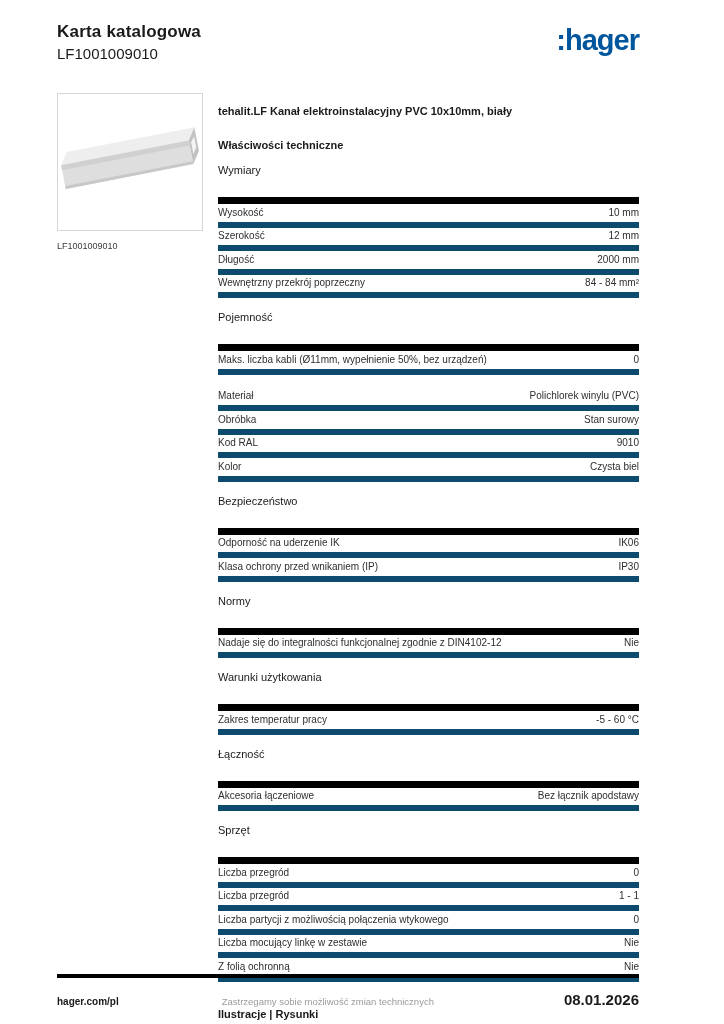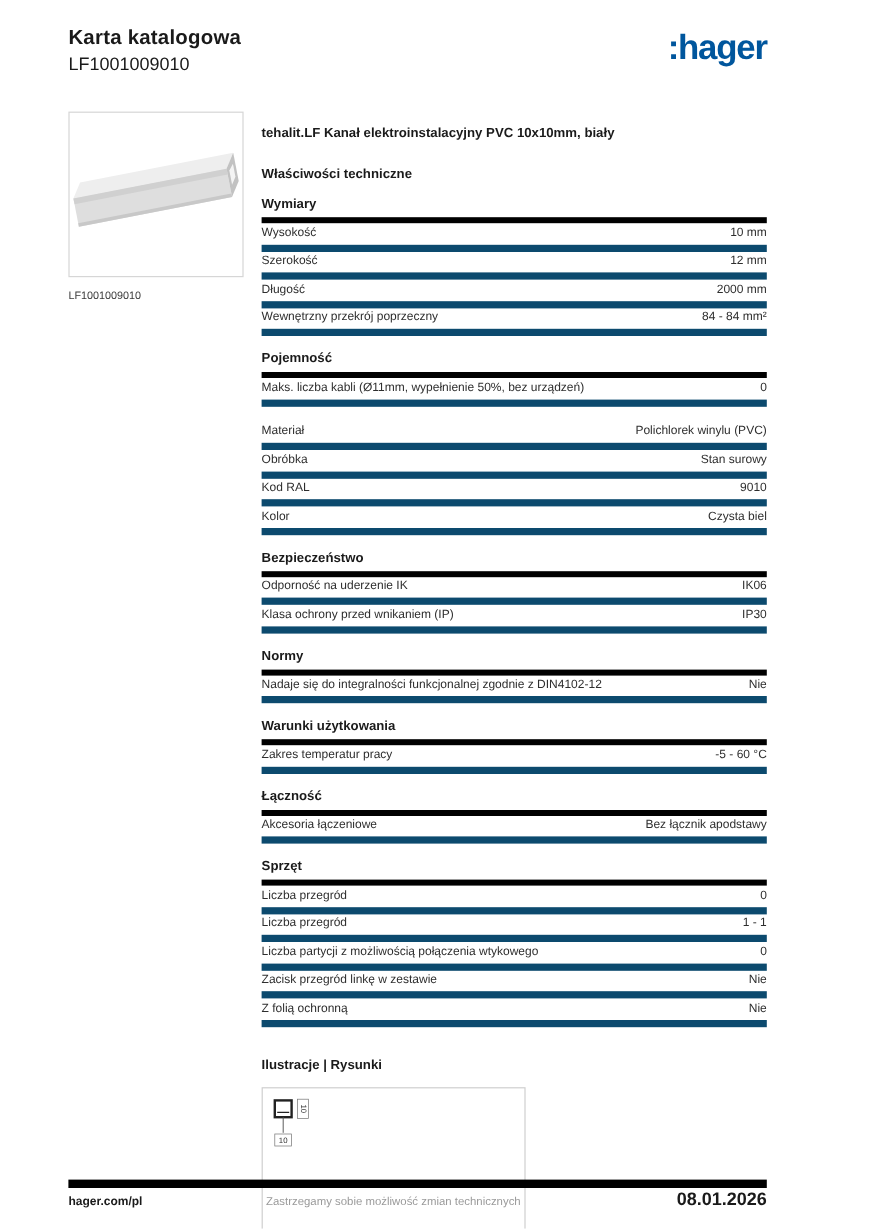--- a/index.html
+++ b/index.html
@@ -18,38 +18,38 @@
   .content { display: flex; padding: 0 57px; margin-top: 31px; align-items: flex-start; }
   .left { width: 161px; flex: none; }
   .img-box { width: 146px; height: 138px; border: 1px solid #d6d6d6; background: #fff; overflow: hidden; }
   .caption { font-size: 9px; color: #3a3a3a; margin-top: 10px; }
 
   .main { flex: 1; min-width: 0; }
   .product-title { font-size: 11px; font-weight: bold; margin-top: 12px; }
   .tech-heading { font-size: 11px; font-weight: bold; margin-top: 22px; }
 
   .spec-section { margin-top: 13px; }
-  .sec-title { font-size: 11px; font-weight: bold; padding-bottom: 5px; border-bottom: 5px solid #000000; }
+  .sec-title { font-size: 11px; font-weight: normal; padding-bottom: 21px; border-bottom: 7px solid #000000; }
   .spec-row {
     display: flex; justify-content: space-between; gap: 12px;
     font-size: 10px; color: #2e2e2e; padding: 2.5px 0;
     border-bottom: 6px solid #0c4a6e; line-height: 1.25;
   }
   .spec-row .lbl { text-align: left; }
   .spec-row .val { white-space: nowrap; }
 
   .illus-title { font-size: 11px; font-weight: bold; margin-top: 26px; }
   .illus-box { width: 220px; height: 228px; border: 1px solid #cfcfcf; margin-top: 12px; position: relative; background: #fff; }
   .illus-box svg { position: absolute; top: 4px; left: 4px; }
   .illus-box text { font-family: "Liberation Sans", sans-serif; fill: #333; }
 
   .footer {
     position: absolute; left: 57px; right: 57px; bottom: 16px;
     display: flex; justify-content: space-between; align-items: baseline;
-    border-top: 7px solid #000000; padding-top: 1px;
+    border-top: 4px solid #000000; padding-top: 13px;
   }
   .footer .site { font-size: 10px; font-weight: bold; }
   .footer .disclaimer { font-size: 9.5px; color: #9a9a9a; }
   .footer .date { font-size: 15px; font-weight: bold; margin-left: 27px; }
 </style>
 </head>
 <body>
 
 <div class="page">
 
@@ -168,21 +168,21 @@
             </div>
             <div class="spec-row">
               <span class="lbl">Liczba przegród</span>
               <span class="val">1 - 1</span>
             </div>
             <div class="spec-row">
               <span class="lbl">Liczba partycji z możliwością połączenia wtykowego</span>
               <span class="val">0</span>
             </div>
             <div class="spec-row">
-              <span class="lbl">Zacisk przegród linkę w zestawie</span>
+              <span class="lbl">Liczba mocujący linkę w zestawie</span>
               <span class="val">Nie</span>
             </div>
             <div class="spec-row">
               <span class="lbl">Z folią ochronną</span>
               <span class="val">Nie</span>
             </div>
           </div>
         </div>
 
       <div class="illus-title">Ilustracje | Rysunki</div>

